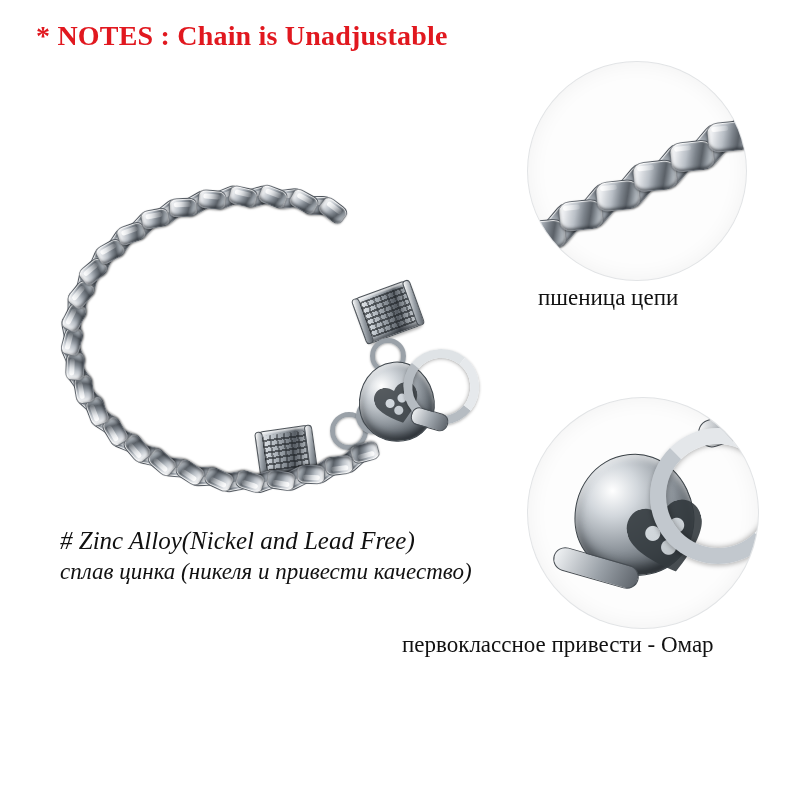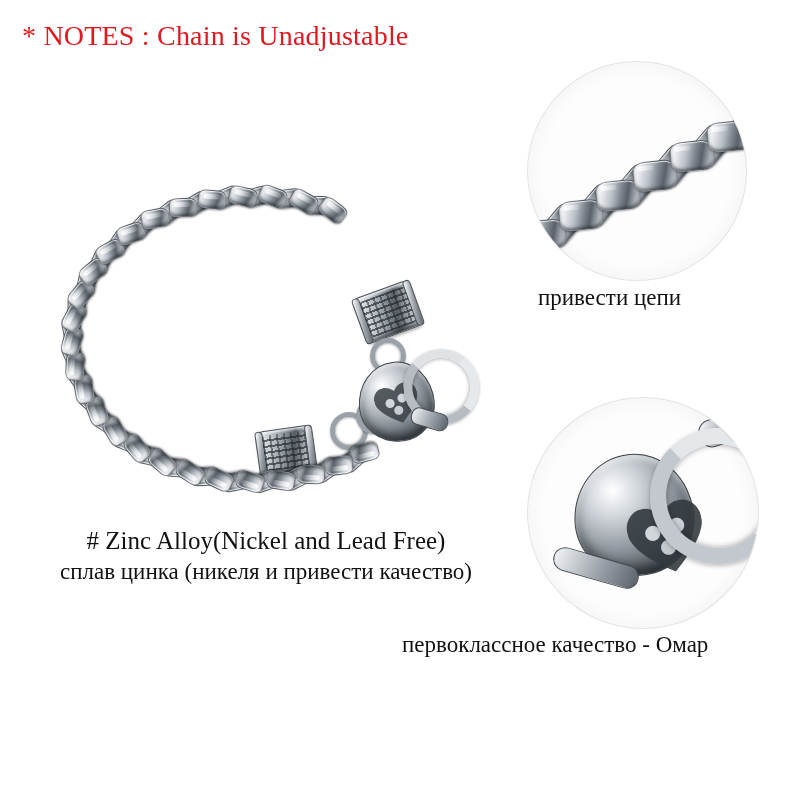--- a/index.html
+++ b/index.html
@@ -17,45 +17,45 @@
   }
 
   .stage {
     position: absolute;
     inset: 0;
   }
 
   
   .notes {
     position: absolute;
-    left: 22px;
+    left: 36px;
     top: 20px;
     font-family: "Liberation Serif", serif;
     font-size: 28px;
-    font-weight: 400;
+    font-weight: 700;
     color: #e1181f;
     letter-spacing: 0.2px;
     white-space: nowrap;
   }
 
   
   .caption {
     position: absolute;
     font-family: "Liberation Serif", serif;
     color: #111111;
     line-height: 1.28;
     white-space: nowrap;
   }
   .caption .line1 { font-size: 25px; }
   .caption .line2 { font-size: 23px; }
 
   #caption-main {
     left: 60px;
     top: 525px;
-    text-align: center;
+    font-style: italic;
   }
   #caption-wheat {
     left: 524px;
     top: 283px;
     text-align: left;
   }
   #caption-wheat .line2 { padding-left: 14px; }
 
   #caption-clasp {
     left: 392px;
@@ -422,20 +422,20 @@
       <div class="tail"></div>
     </div>
   </div>
 
   <div class="caption" id="caption-main">
     <div class="line1"># Zinc Alloy(Nickel and Lead Free)</div>
     <div class="line2">сплав цинка (никеля и привести качество)</div>
   </div>
 
   <div class="caption" id="caption-wheat">
-    <div class="line2">привести цепи</div>
+    <div class="line2">пшеница цепи</div>
   </div>
 
   <div class="caption" id="caption-clasp">
-    <div class="line2">первоклассное качество - Омар</div>
+    <div class="line2">первоклассное привести - Омар</div>
   </div>
 
 </div>
 
 </body></html>

